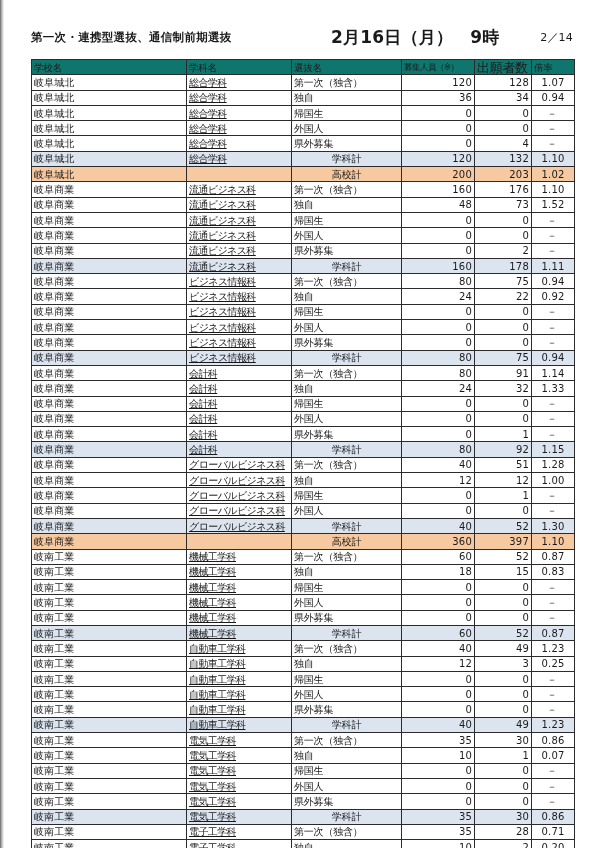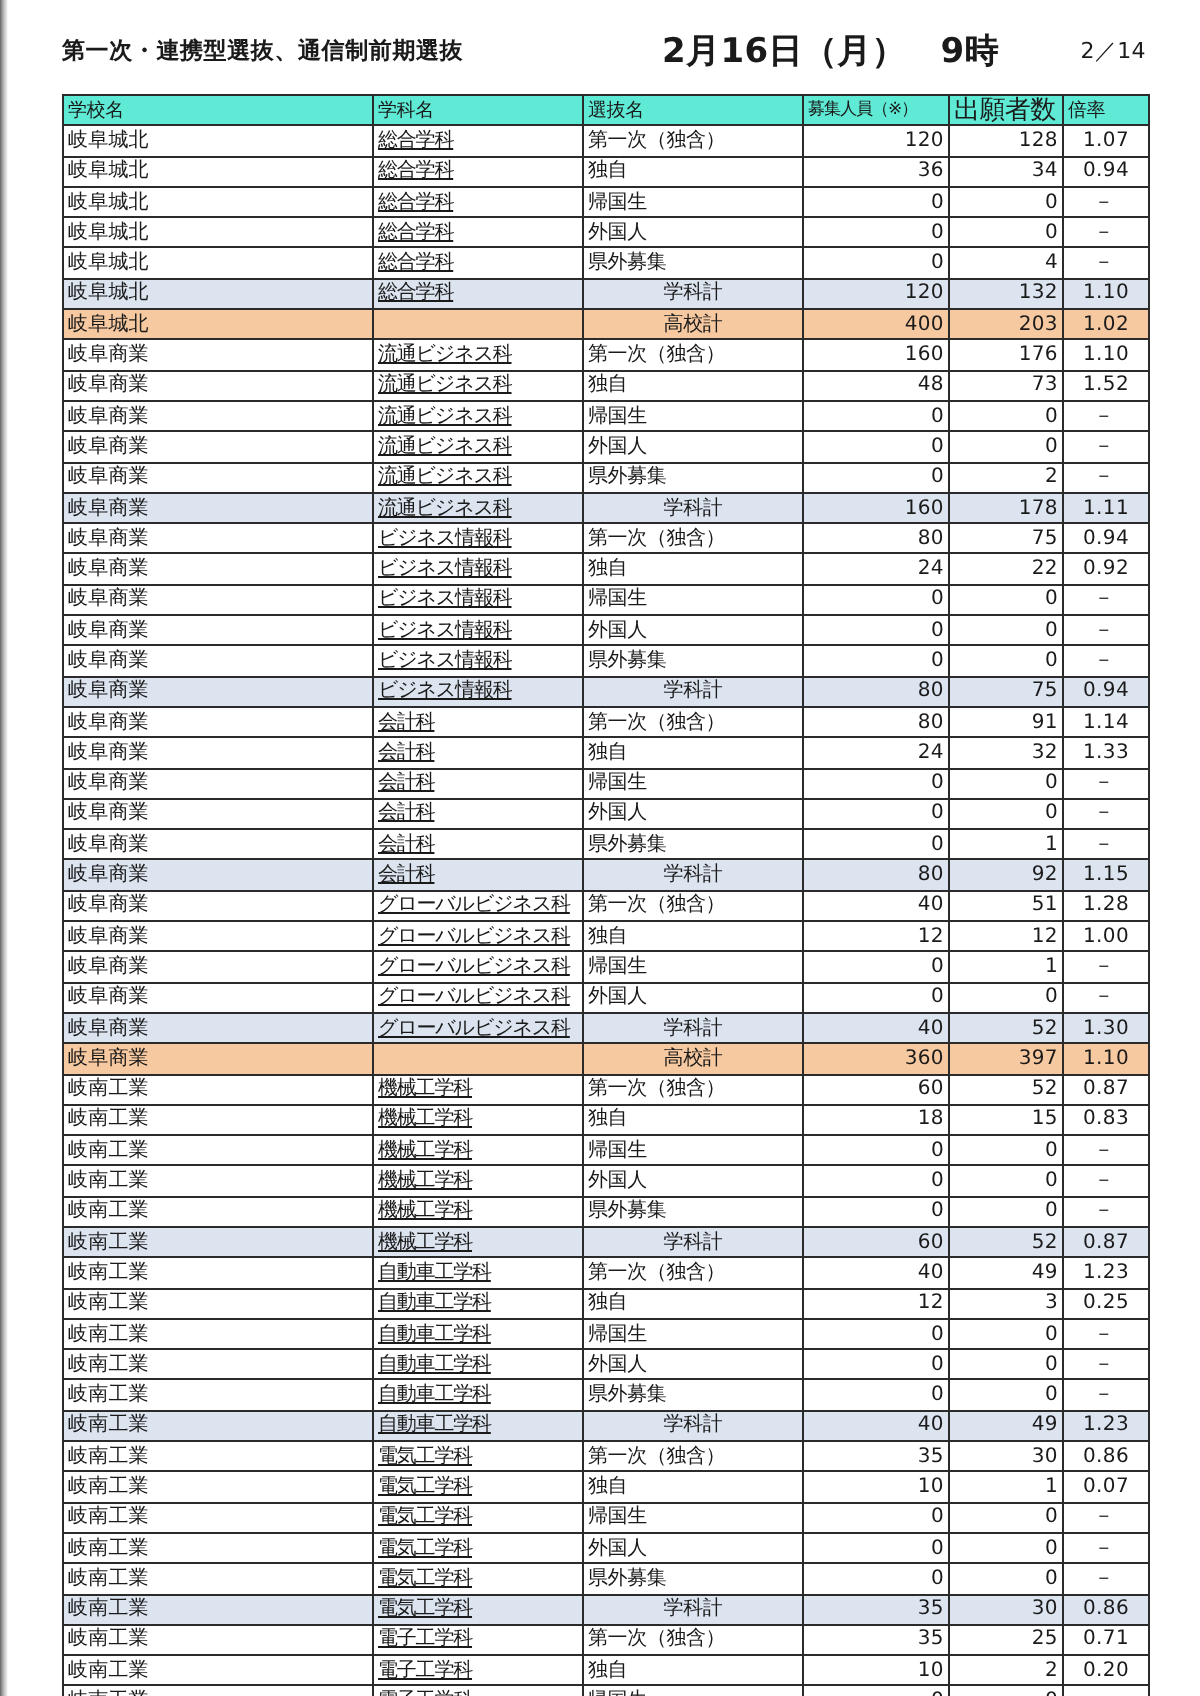--- a/index.html
+++ b/index.html
@@ -21,21 +21,21 @@
   .page-edge-left {
     position: absolute;
     left: 0; top: 0;
     width: 4px; height: 848px;
     background: linear-gradient(to right, #4a4a4a 0%, #9a9a9a 35%, #ffffff 100%);
     opacity: .85;
   }
 
   .sheet {
     position: absolute;
-    left: 0; top: 0;
+    left: 0; top: 12px;
     width: 600px; height: 600px;
     padding: 0;
   }
 
   
   .doc-header {
     position: absolute;
     left: 31px;
     top: 16px;
     width: 542px;
@@ -92,21 +92,21 @@
     overflow: hidden;
     white-space: nowrap;
     font-weight: normal;
     font-size: 10px;
     vertical-align: middle;
     background: #ffffff;
   }
 
   
   table.grid thead th {
-    background: #5eead4;
+    background: #0f766e;
     text-align: left;
     font-size: 9.5px;
     letter-spacing: -.2px;
   }
   table.grid thead th.hdr-cap {
     font-size: 8.5px;
     letter-spacing: -.5px;
     text-align: left;
   }
   table.grid thead th.hdr-app {
@@ -247,21 +247,21 @@
             <td class="dept">総合学科</td>
             <td class="sel sel-total">学科計</td>
             <td class="num">120</td>
             <td class="num">132</td>
             <td class="rate">1.10</td>
           </tr>
           <tr class="row-schooltotal">
             <td class="school">岐阜城北</td>
             <td class="dept"></td>
             <td class="sel sel-total">高校計</td>
-            <td class="num">400</td>
+            <td class="num">200</td>
             <td class="num">203</td>
             <td class="rate">1.02</td>
           </tr>
           <tr>
             <td class="school">岐阜商業</td>
             <td class="dept">流通ビジネス科</td>
             <td class="sel">第一次（独含）</td>
             <td class="num">160</td>
             <td class="num">176</td>
             <td class="rate">1.10</td>
@@ -592,21 +592,21 @@
             <td class="sel sel-total">学科計</td>
             <td class="num">35</td>
             <td class="num">30</td>
             <td class="rate">0.86</td>
           </tr>
           <tr>
             <td class="school">岐南工業</td>
             <td class="dept">電子工学科</td>
             <td class="sel">第一次（独含）</td>
             <td class="num">35</td>
-            <td class="num">25</td>
+            <td class="num">28</td>
             <td class="rate">0.71</td>
           </tr>
           <tr>
             <td class="school">岐南工業</td>
             <td class="dept">電子工学科</td>
             <td class="sel">独自</td>
             <td class="num">10</td>
             <td class="num">2</td>
             <td class="rate">0.20</td>
           </tr>

